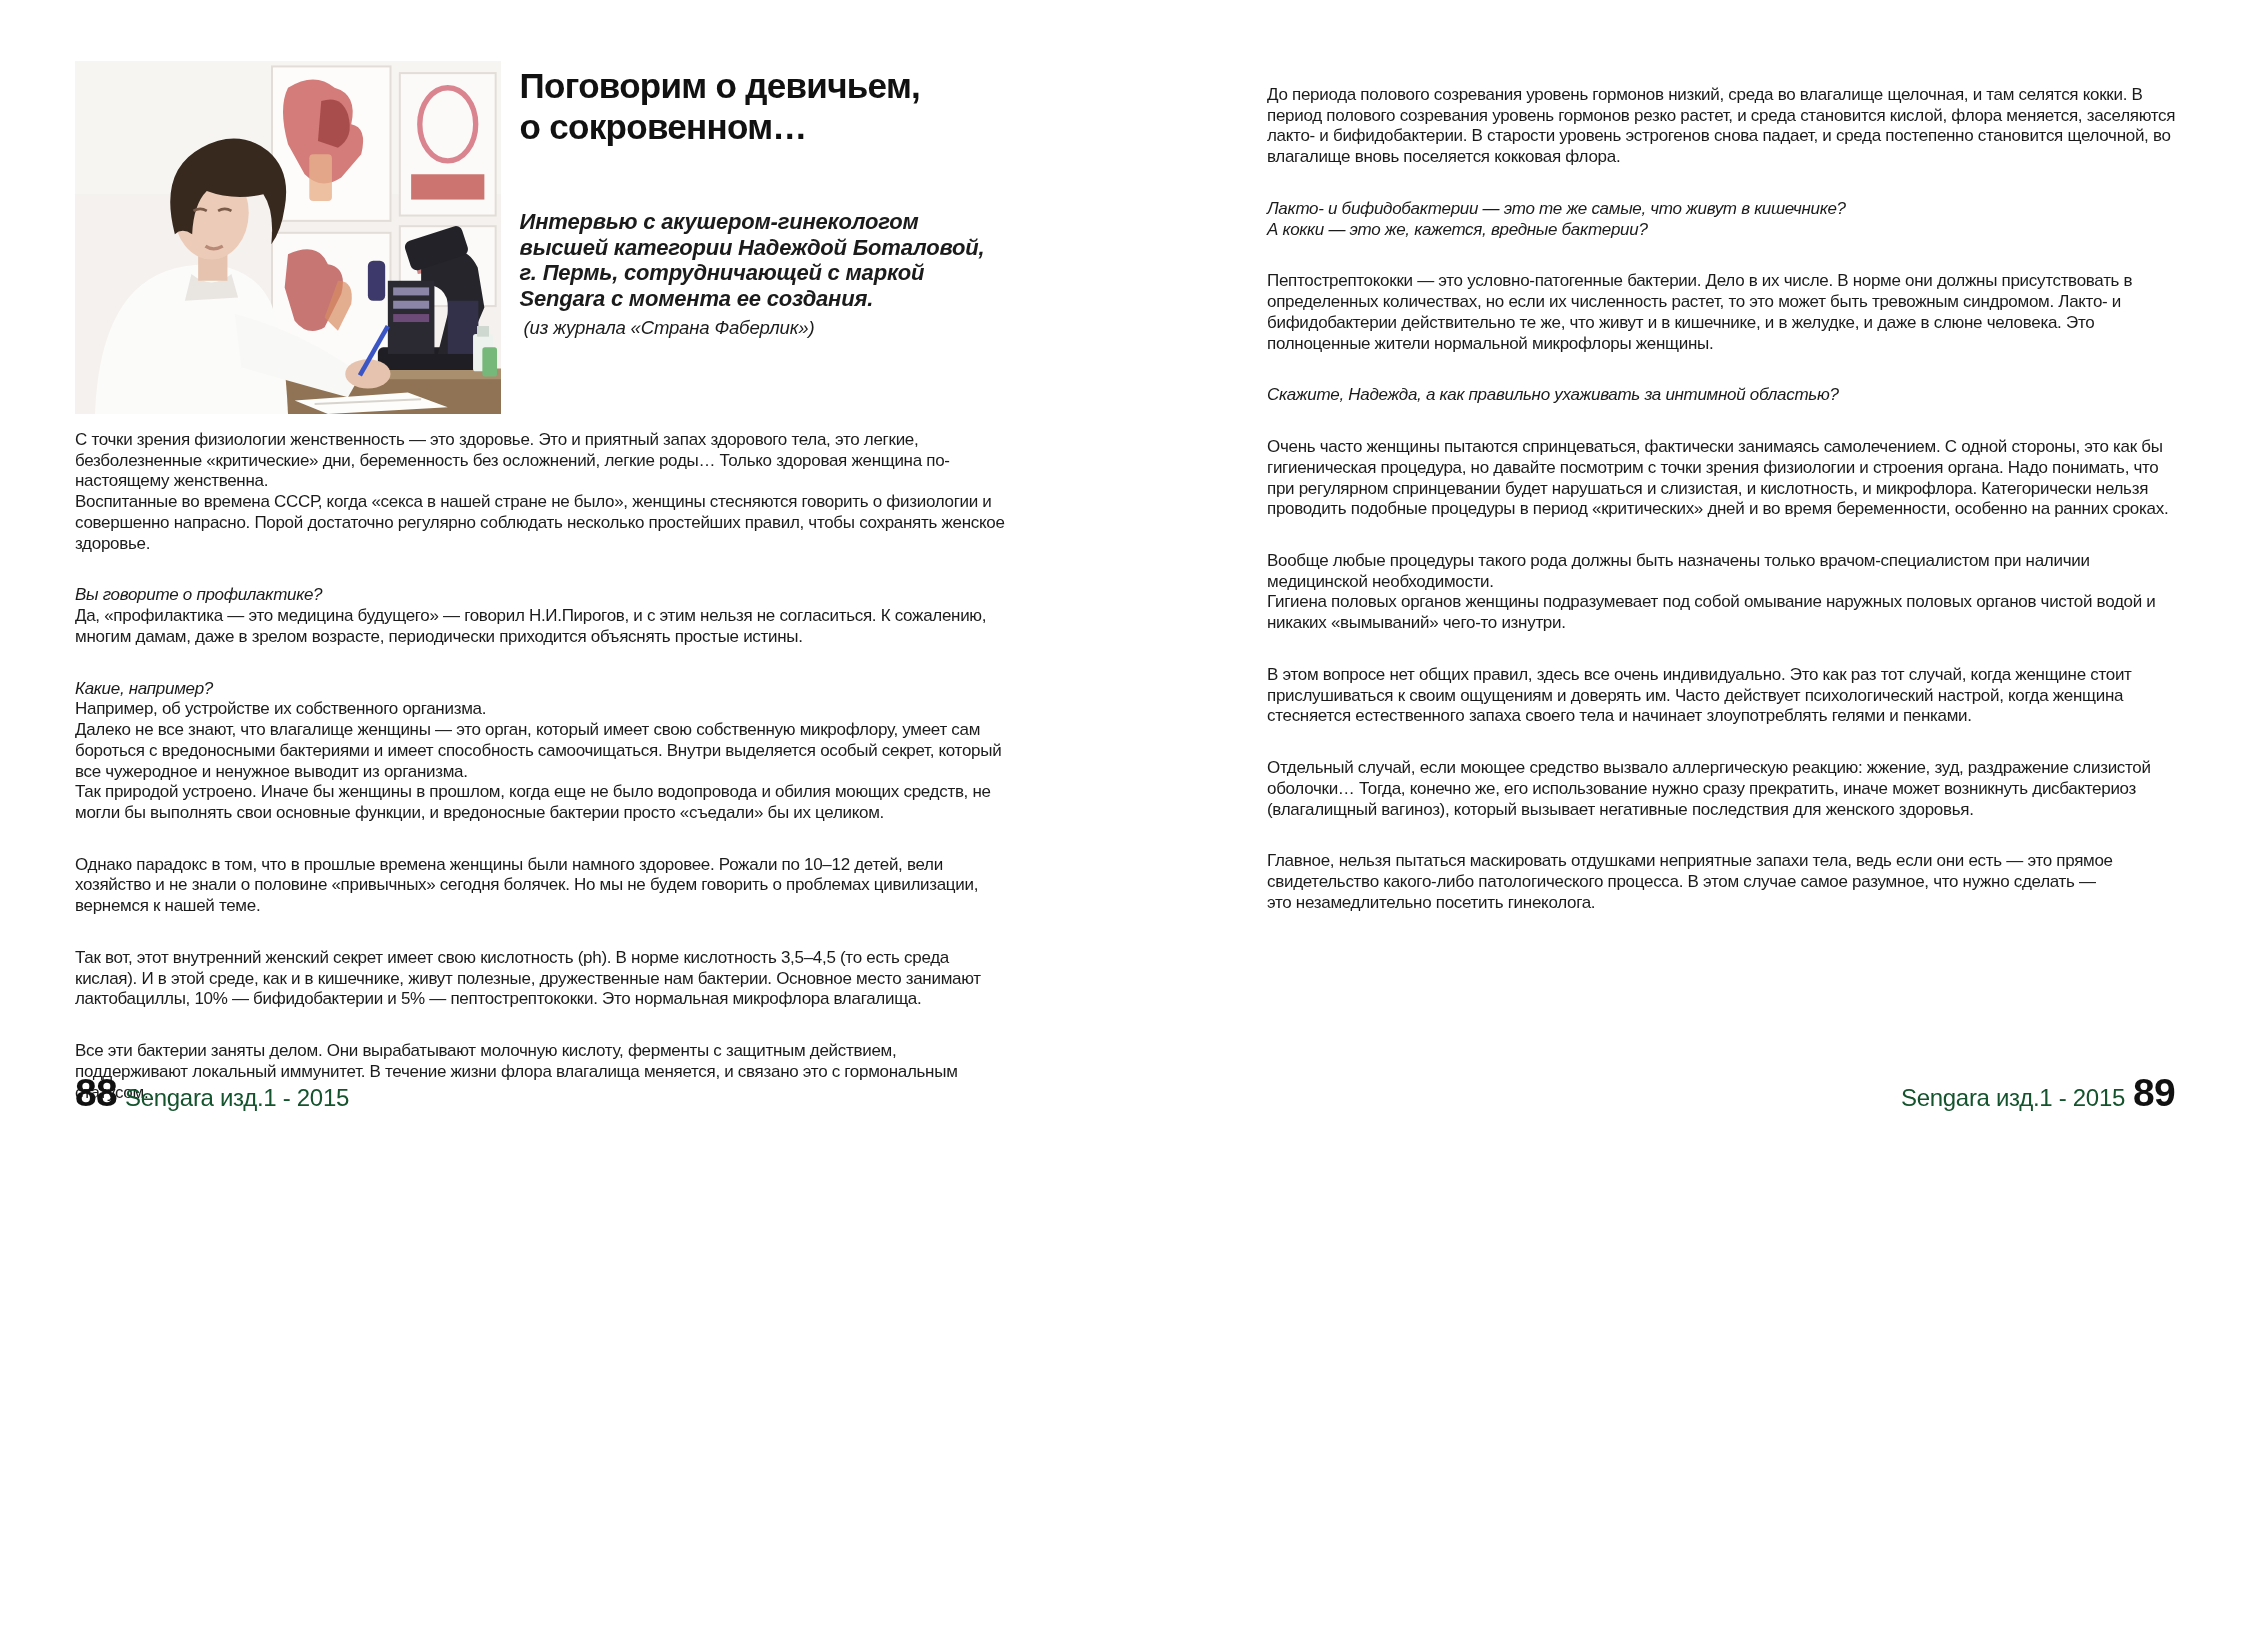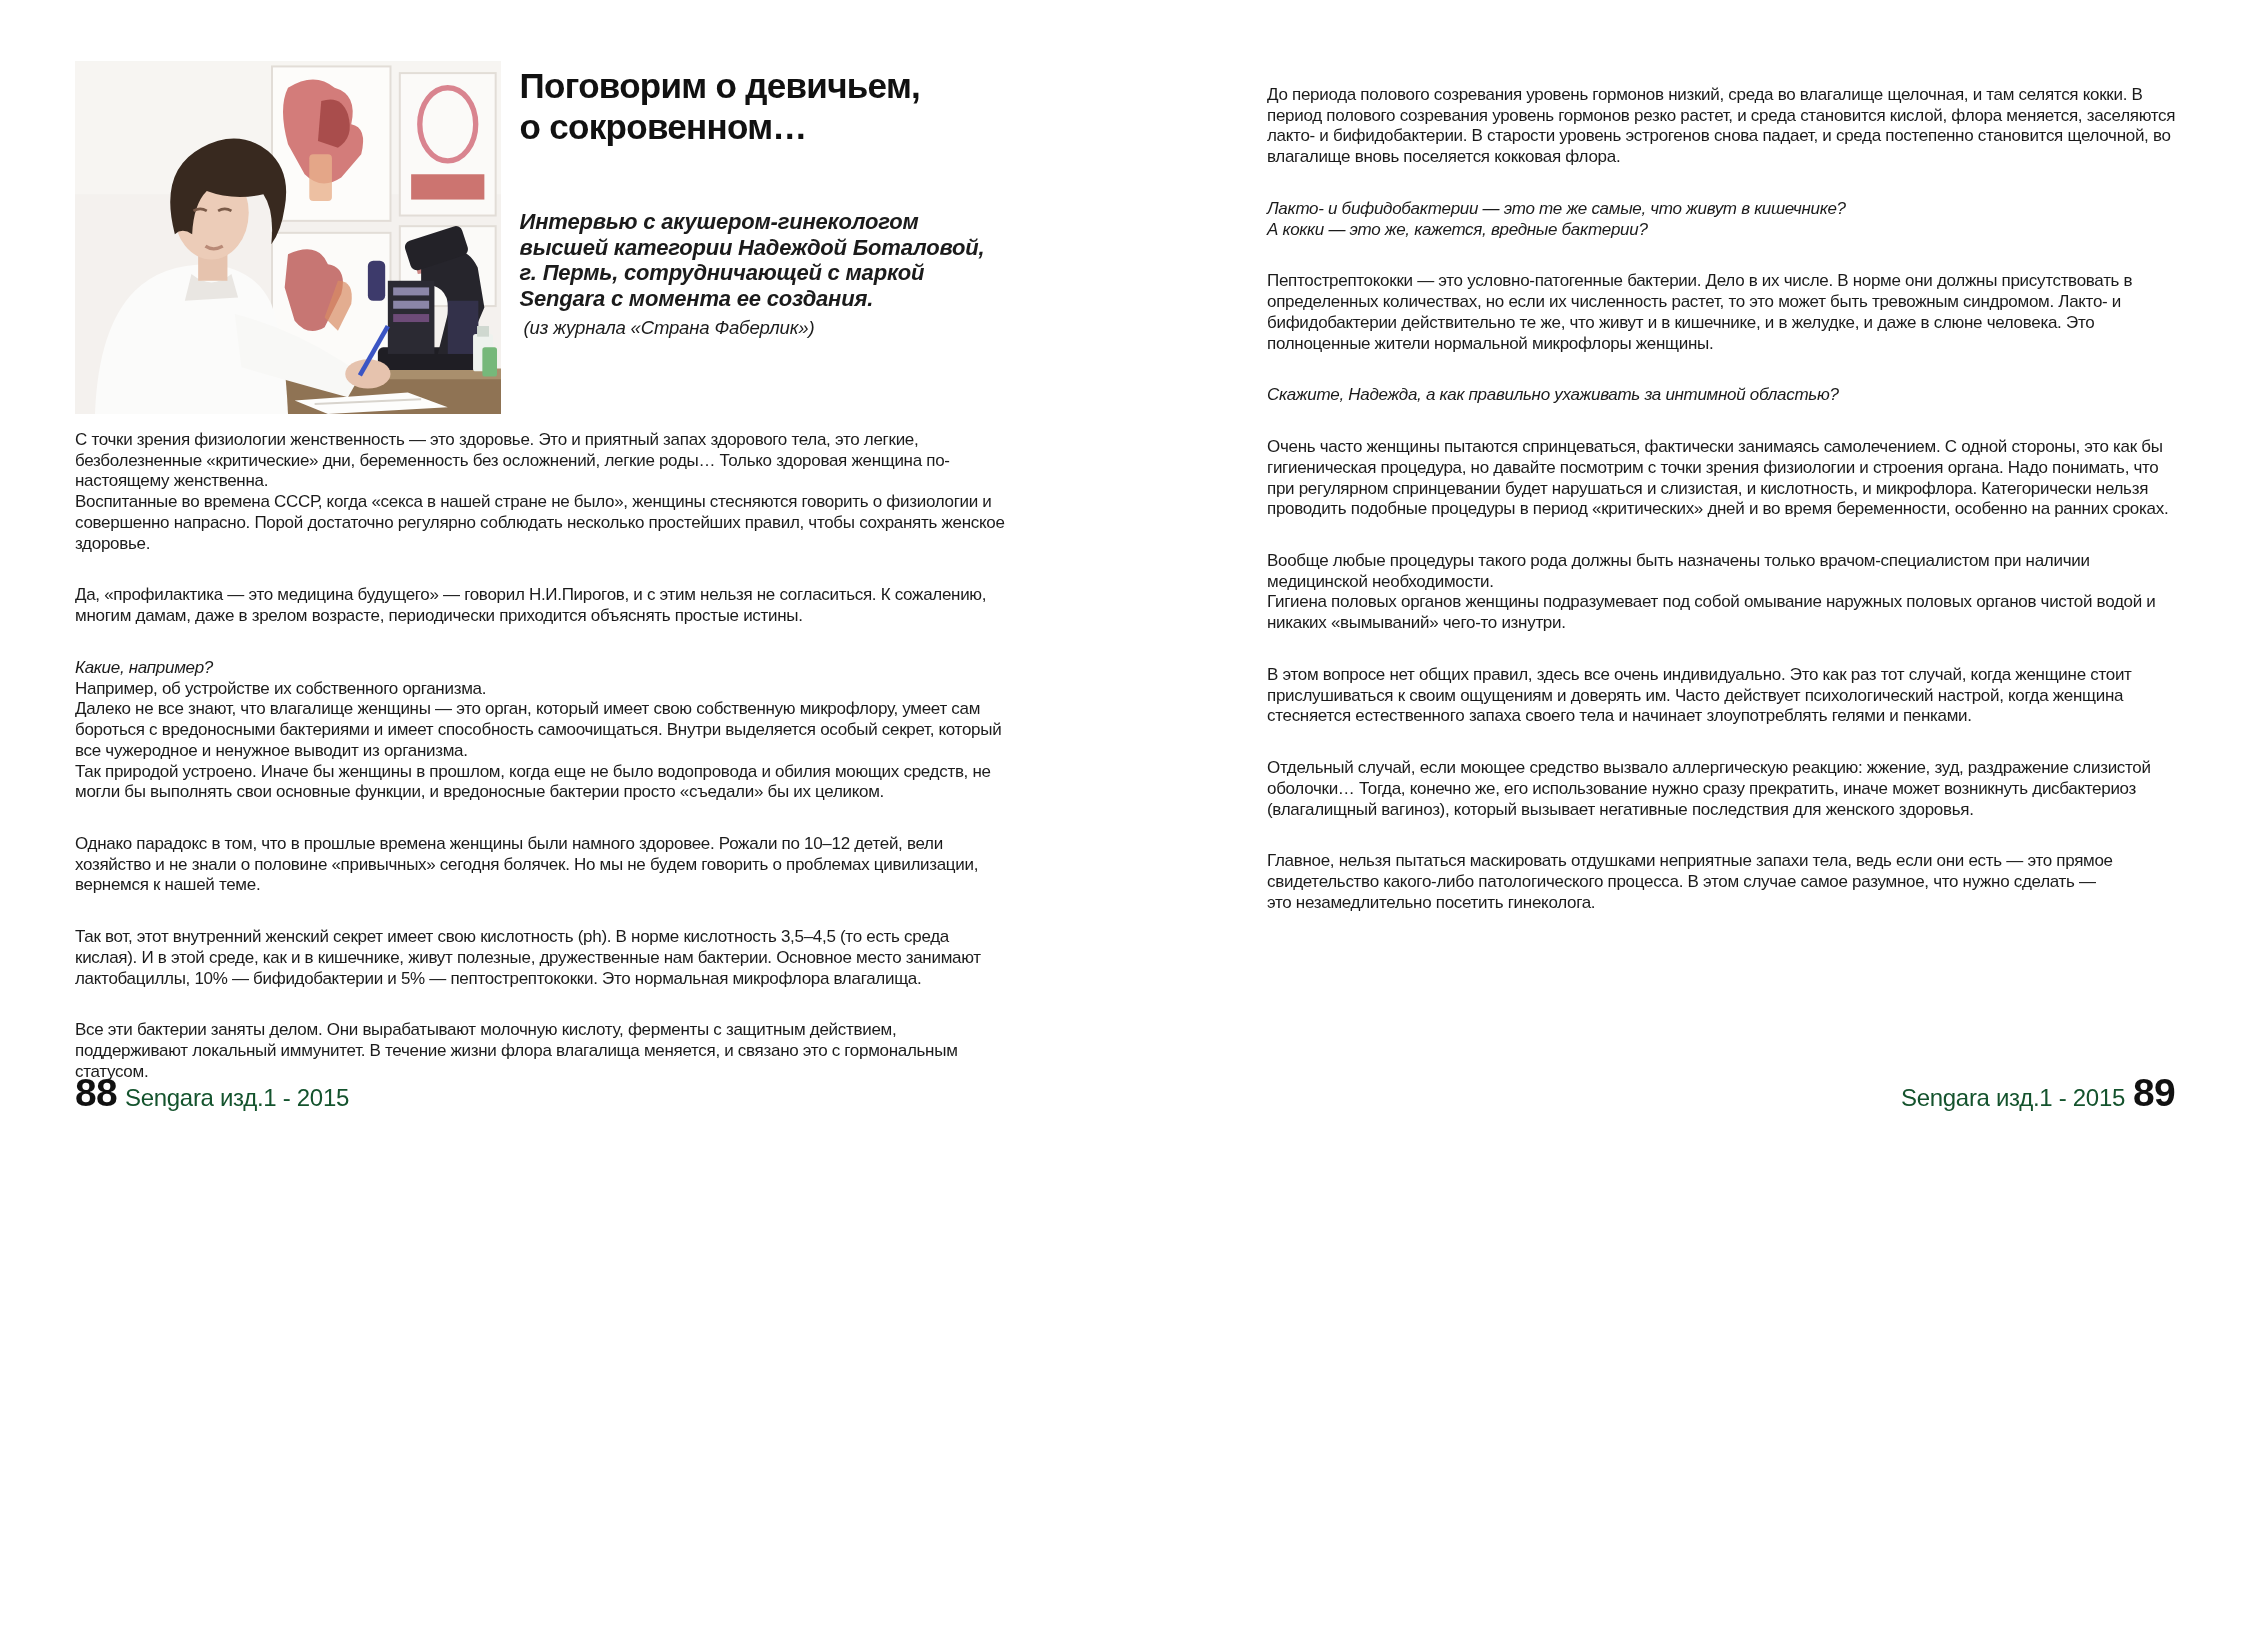--- a/index.html
+++ b/index.html
@@ -180,20 +180,21 @@
         <h1 class="article-title">Поговорим о девичьем,
 о сокровенном…</h1>
         <p class="article-intro">Интервью с акушером-гинекологом высшей категории Надеждой Боталовой, г. Пермь, сотрудничающей с маркой Sengara с момента ее создания.</p>
         <p class="article-source">(из журнала «Страна Фаберлик»)</p>
       </div>
     </div>
 
     <div>
       <p class="para">С точки зрения физиологии женственность — это здоровье. Это и приятный запах здорового тела, это легкие, безболезненные «критические» дни, беременность без осложнений, легкие роды… Только здоровая женщина по-настоящему женственна.
 Воспитанные во времена СССР, когда «секса в нашей стране не было», женщины стесняются говорить о физиологии и совершенно напрасно. Порой достаточно регулярно соблюдать несколько простейших правил, чтобы сохранять женское здоровье.</p>
+      <p class="para q tight">Вы говорите о профилактике?</p>
       <p class="para">Да, «профилактика — это медицина будущего» — говорил Н.И.Пирогов, и с этим нельзя не согласиться. К сожалению, многим дамам, даже в зрелом возрасте, периодически приходится объяснять простые истины.</p>
       <p class="para q tight">Какие, например?</p>
       <p class="para">Например, об устройстве их собственного организма.
 Далеко не все знают, что влагалище женщины — это орган, который имеет свою собственную микрофлору, умеет сам бороться с вредоносными бактериями и имеет способность самоочищаться. Внутри выделяется особый секрет, который все чужеродное и ненужное выводит из организма.
 Так природой устроено. Иначе бы женщины в прошлом, когда еще не было водопровода и обилия моющих средств, не могли бы выполнять свои основные функции, и вредоносные бактерии просто «съедали» бы их целиком.</p>
       <p class="para">Однако парадокс в том, что в прошлые времена женщины были намного здоровее. Рожали по 10–12 детей, вели хозяйство и не знали о половине «привычных» сегодня болячек. Но мы не будем говорить о проблемах цивилизации, вернемся к нашей теме.</p>
       <p class="para">Так вот, этот внутренний женский секрет имеет свою кислотность (ph). В норме кислотность 3,5–4,5 (то есть среда кислая). И в этой среде, как и в кишечнике, живут полезные, дружественные нам бактерии. Основное место занимают лактобациллы, 10% — бифидобактерии и 5% — пептострептококки. Это нормальная микрофлора влагалища.</p>
       <p class="para">Все эти бактерии заняты делом. Они вырабатывают молочную кислоту, ферменты с защитным действием, поддерживают локальный иммунитет. В течение жизни флора влагалища меняется, и связано это с гормональным статусом.</p>
     </div>
   </div>

